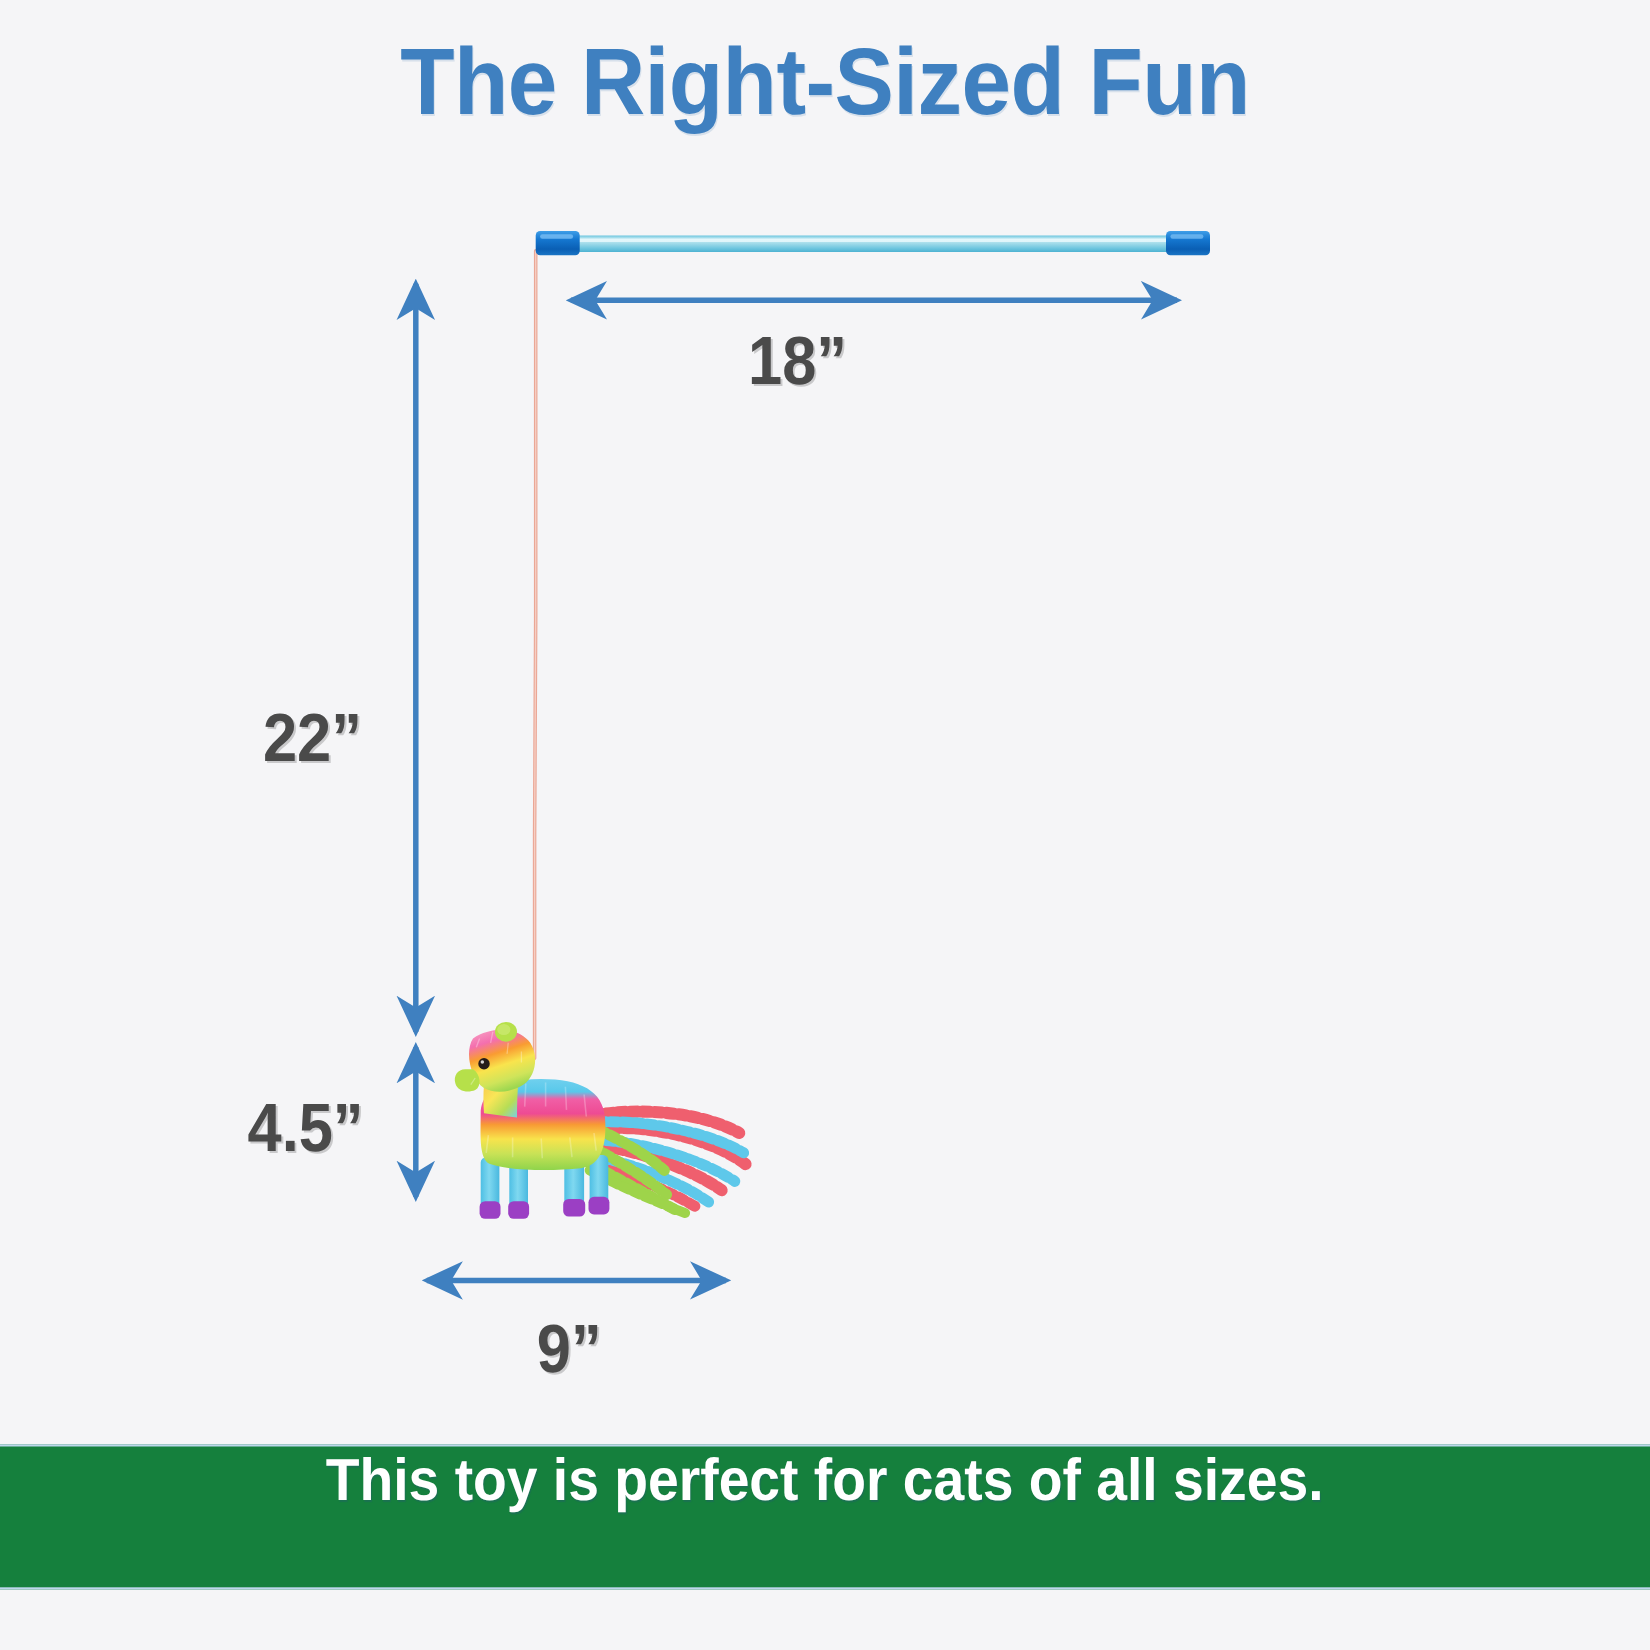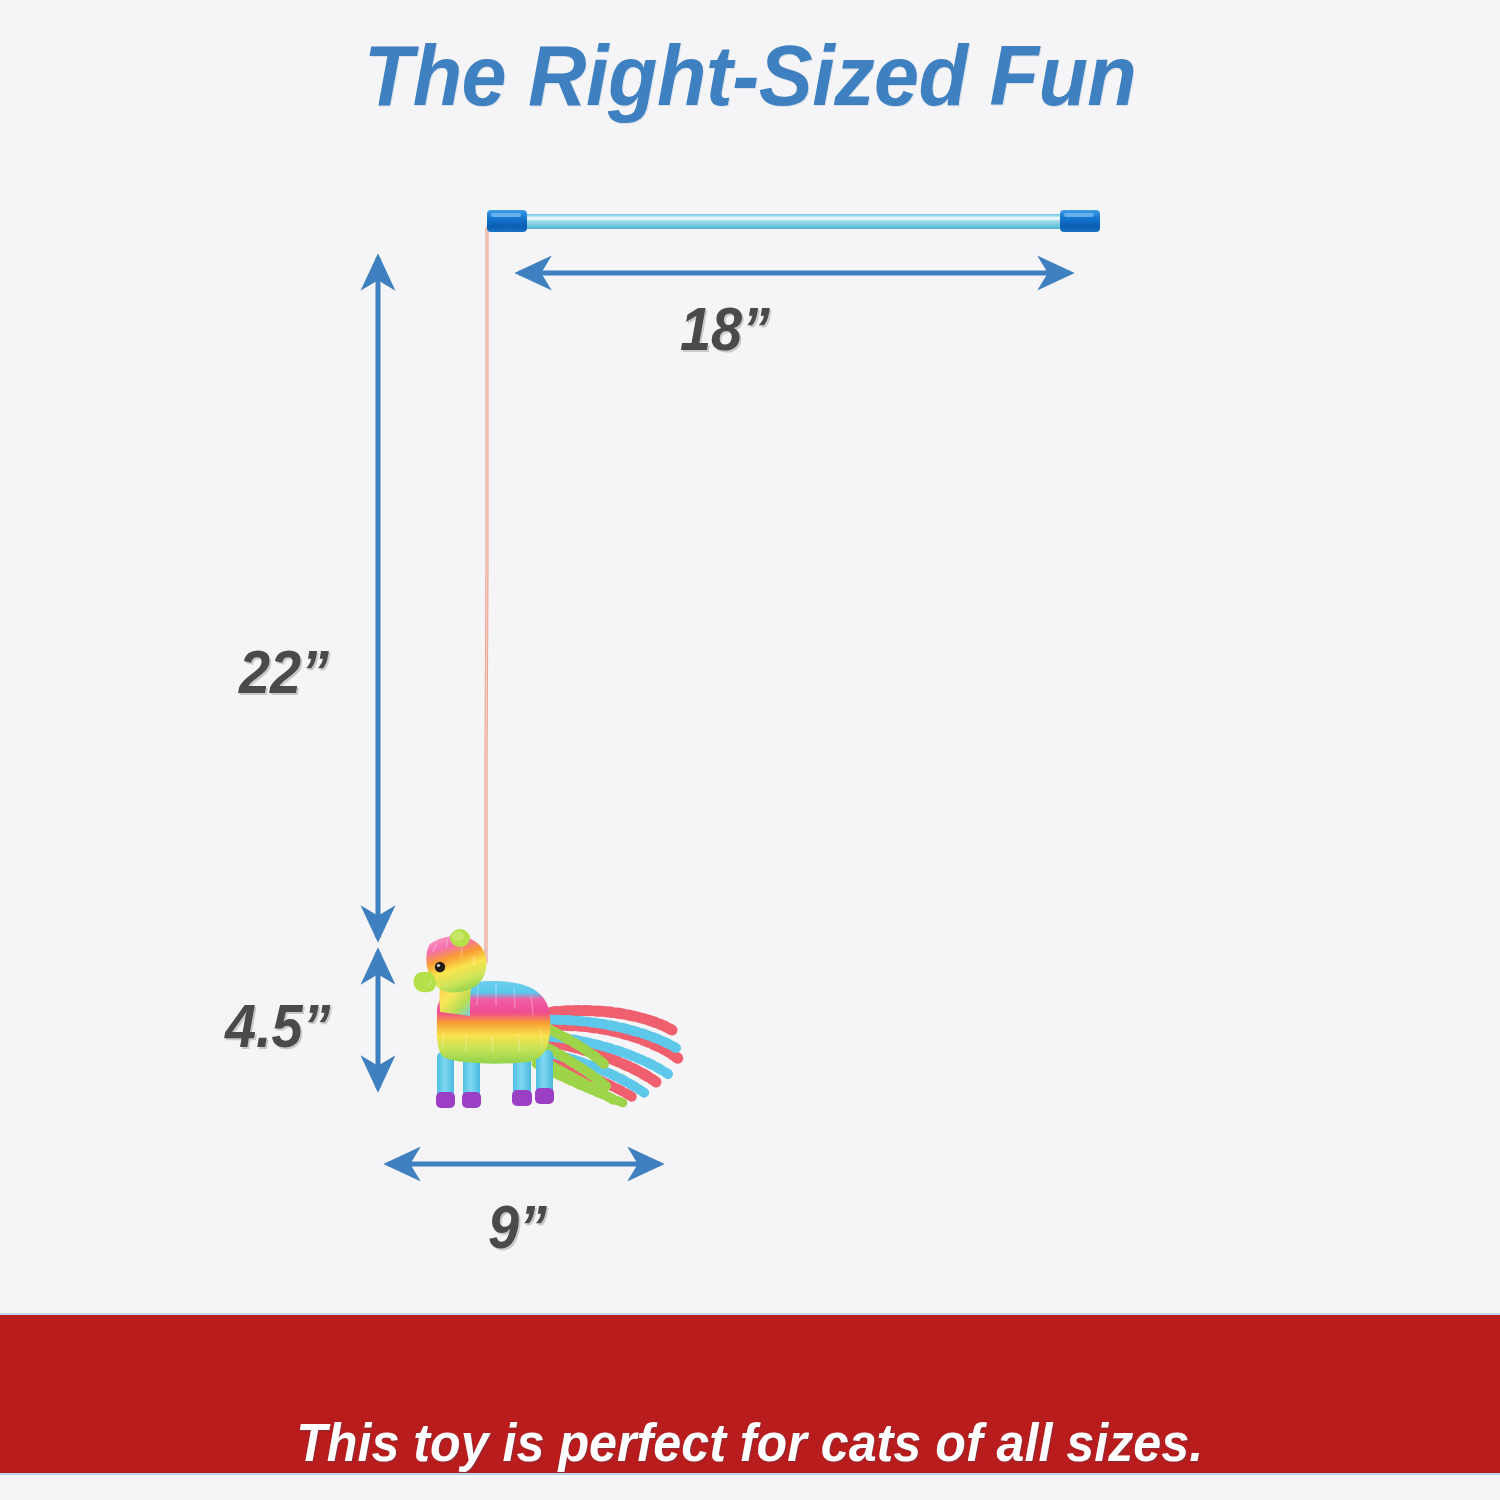--- a/index.html
+++ b/index.html
@@ -13,21 +13,20 @@
     background: #ffffff;
     font-family: "Liberation Sans", sans-serif;
     overflow: hidden;
   }
   #infographic {
     position: relative;
     width: 1500px;
     height: 1500px;
     background: #f5f5f7;
     overflow: hidden;
-    font-style: italic;
   }
 
   
   #title {
     position: absolute;
     left: 0;
     top: 26px;
     width: 1500px;
     text-align: center;
     font-family: "Liberation Sans Narrow", "Liberation Sans", sans-serif;
@@ -85,27 +84,27 @@
     height: 1500px;
     pointer-events: none;
   }
 
   
   #banner {
     position: absolute;
     left: 0;
     top: 1313px;
     width: 1500px;
-    height: 162px;
-    background: #b91c1c;
+    height: 132px;
+    background: #15803d;
     border-top: 2px solid #bcd7ec;
     border-bottom: 2px solid #bcd7ec;
     box-sizing: border-box;
     display: flex;
-    align-items: flex-end;
+    align-items: flex-start;
     justify-content: center;
   }
   #banner-text {
     font-family: "Liberation Sans Narrow", "Liberation Sans", sans-serif;
     font-size: 54px;
     font-weight: bold;
     color: #ffffff;
     letter-spacing: 0px;
     transform: scaleX(0.93);
     white-space: nowrap;

